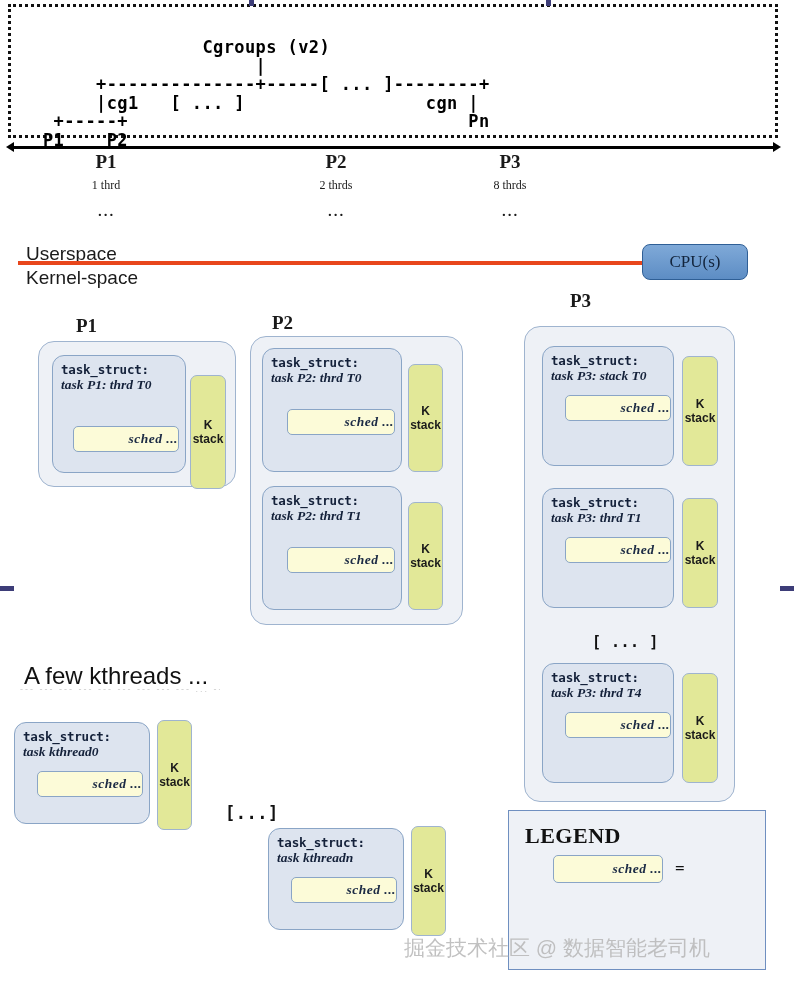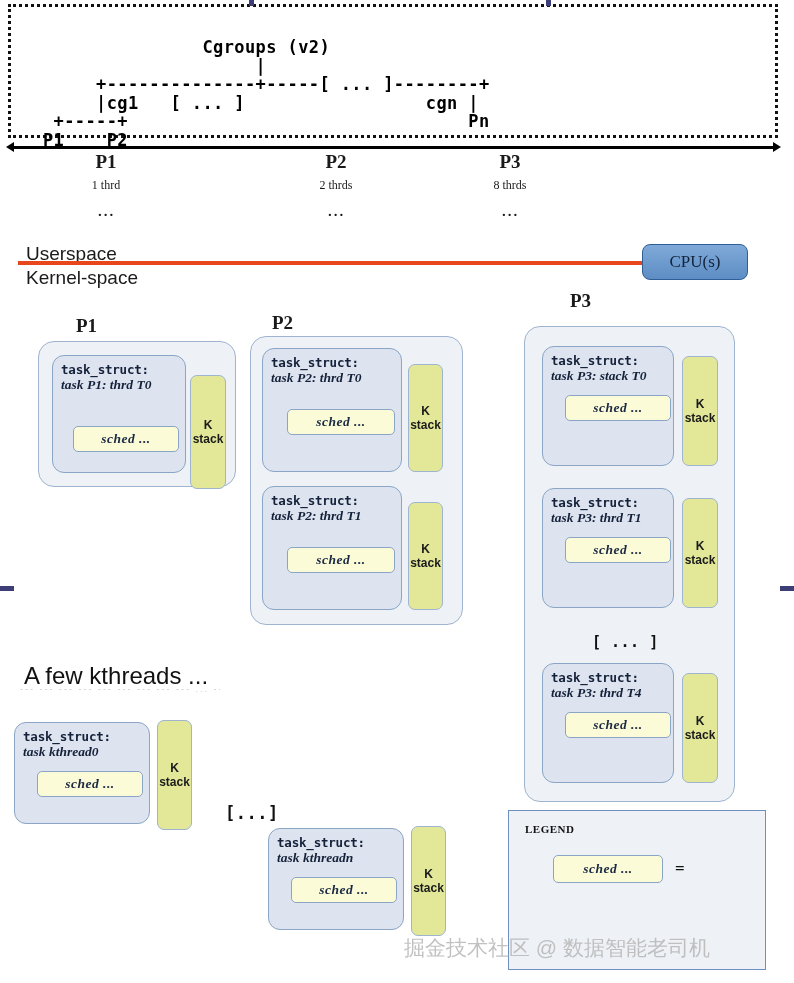--- a/index.html
+++ b/index.html
@@ -60,21 +60,21 @@
     position:absolute;left:0;top:0;
     background:#dde4ef;border:1.4px solid #8aa5c6;border-radius:12px;
     box-sizing:border-box;padding:6px 8px 0 8px;
   }
   .ts-title{font-family:"DejaVu Sans Mono","Liberation Mono",monospace;
     font-size:12.5px;font-weight:700;color:#14213a;line-height:15px;letter-spacing:-0.2px;}
   .ts-sub{font-family:"Liberation Serif",serif;font-style:italic;font-weight:700;
     font-size:13.5px;color:#14213a;line-height:16px;}
   .sched-chip{
     position:absolute;background:#fcfbd8;border:1.2px solid #8aa5c6;border-radius:5px;
-    display:flex;align-items:center;justify-content:center;
+    display:flex;align-items:center;justify-content:flex-end;
     font-family:"Liberation Serif",serif;font-style:italic;font-weight:700;
     font-size:13.5px;color:#1b2a44;letter-spacing:0.5px;
   }
   .kstack{
     position:absolute;background:#e2e898;border:1.2px solid #9fb4cf;border-radius:7px;
     display:flex;flex-direction:column;align-items:center;justify-content:center;
     font-family:"Liberation Sans",sans-serif;font-size:12px;font-weight:700;
     color:#1b1b1b;line-height:14px;
   }
   .ellipsis-lbl{position:absolute;font-family:"DejaVu Sans Mono","Liberation Mono",monospace;
@@ -84,21 +84,21 @@
   #kthreads-title{left:24px;top:662px;font-size:24px;font-family:"Liberation Sans",sans-serif;color:#111;}
   #kthreads-ghost{left:20px;top:684px;width:200px;height:12px;
     font-family:"Liberation Sans",sans-serif;font-size:9px;color:#c9c9c9;
     letter-spacing:2px;white-space:nowrap;overflow:hidden;}
 
   
   #legend-box{
     left:508px;top:810px;width:258px;height:160px;
     background:#eef1f6;border:1.6px solid #6f8fc0;box-sizing:border-box;
   }
-  #legend-title{position:absolute;left:16px;top:12px;font-size:11px;font-weight:700;
+  #legend-title{position:absolute;left:16px;top:12px;font-size:22px;font-weight:700;
     font-family:"Liberation Serif",serif;letter-spacing:0.5px;color:#111;}
   #legend-chip{left:44px;top:44px;width:108px;height:26px;}
   #legend-eq{position:absolute;left:166px;top:48px;font-size:17px;font-weight:700;color:#111;}
   #legend-detail{
     position:absolute;left:100px;top:82px;width:148px;height:72px;
     background:#fcfbd8;border:1.2px solid #9fb4cf;border-radius:9px;
     box-sizing:border-box;padding:4px 7px;
     font-family:"DejaVu Sans Mono","Liberation Mono",monospace;
     font-size:10.5px;line-height:13px;color:#1b1b1b;white-space:pre;
   }

